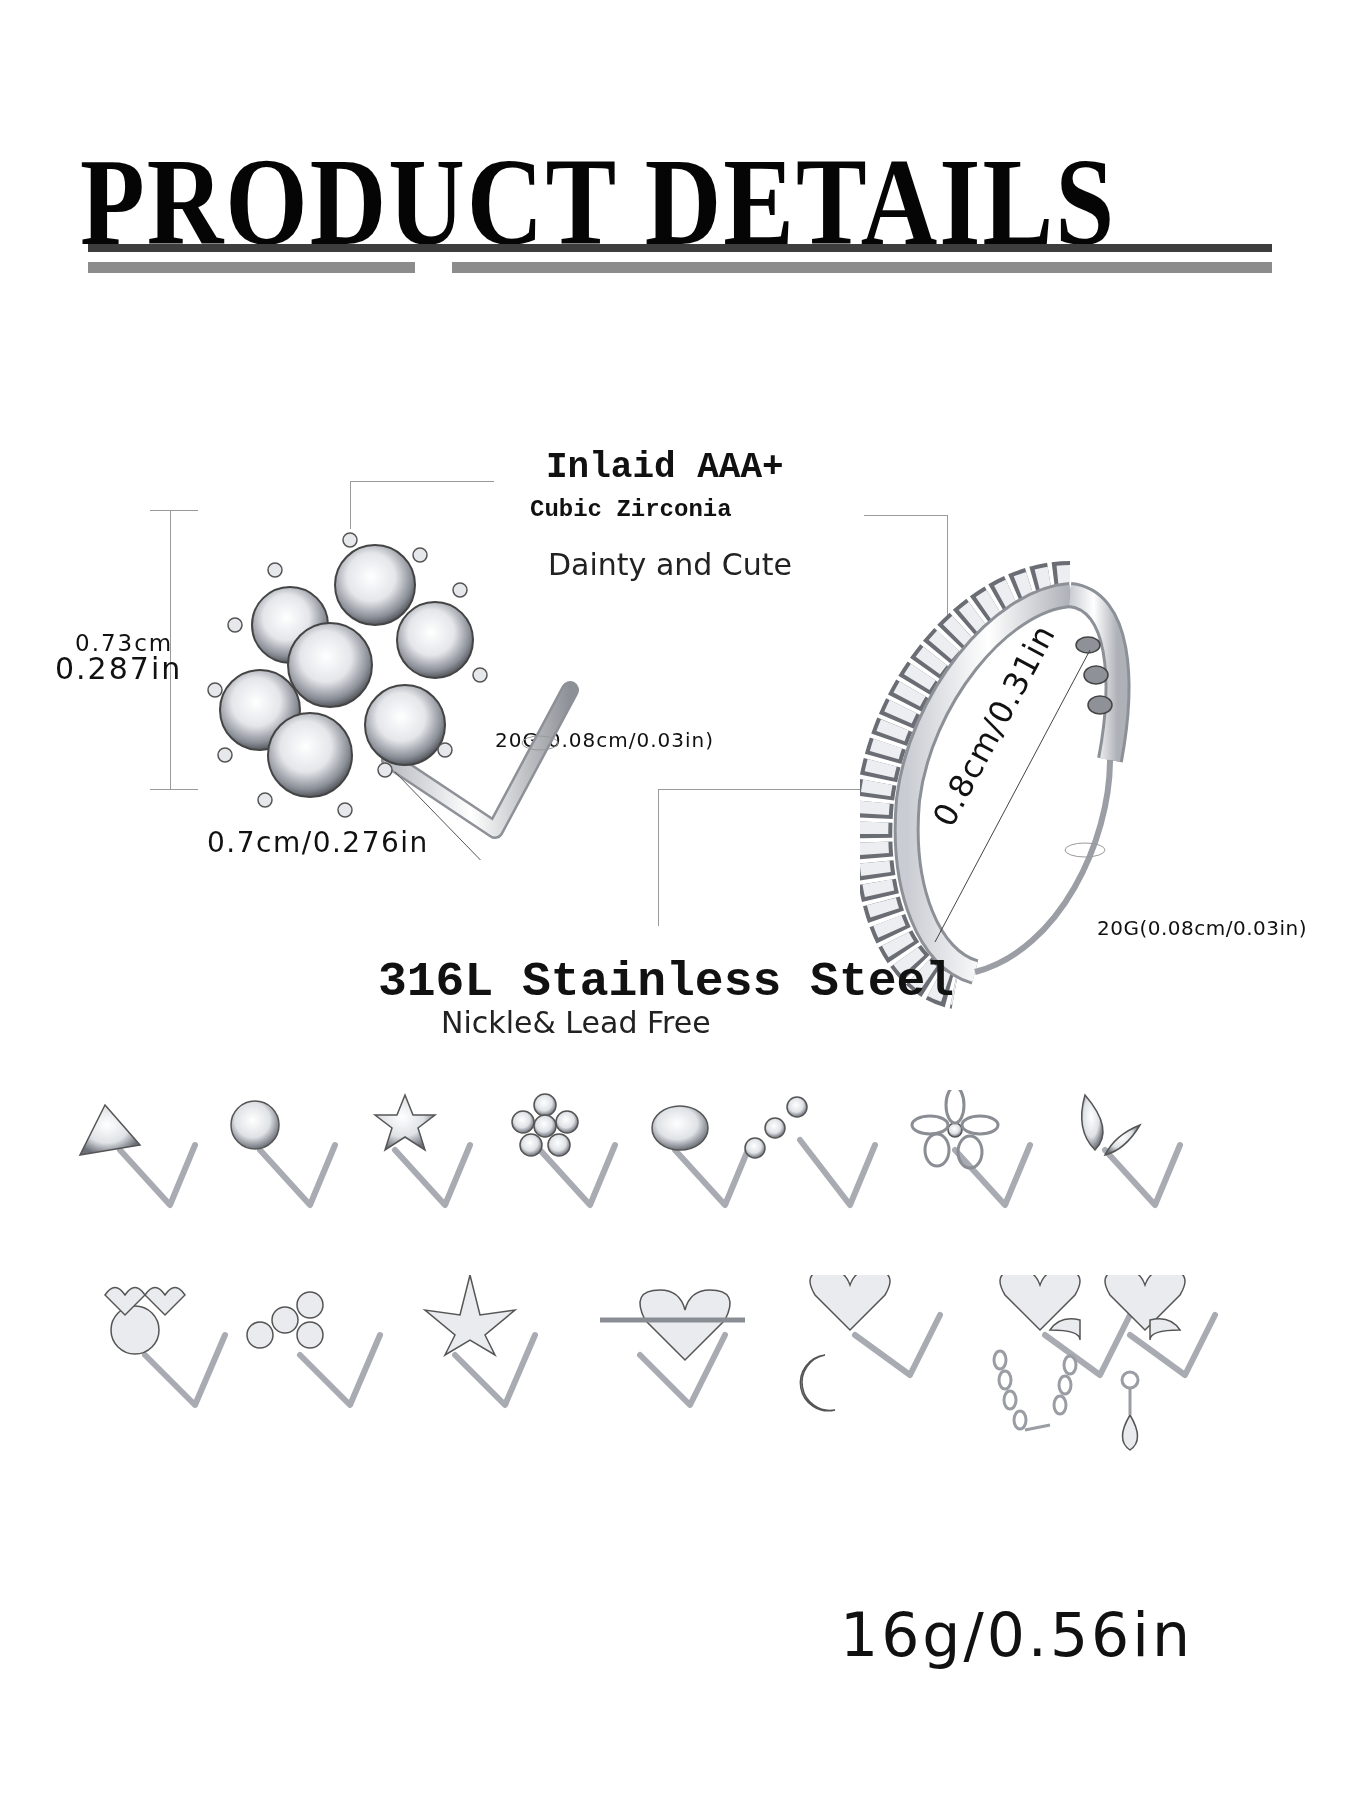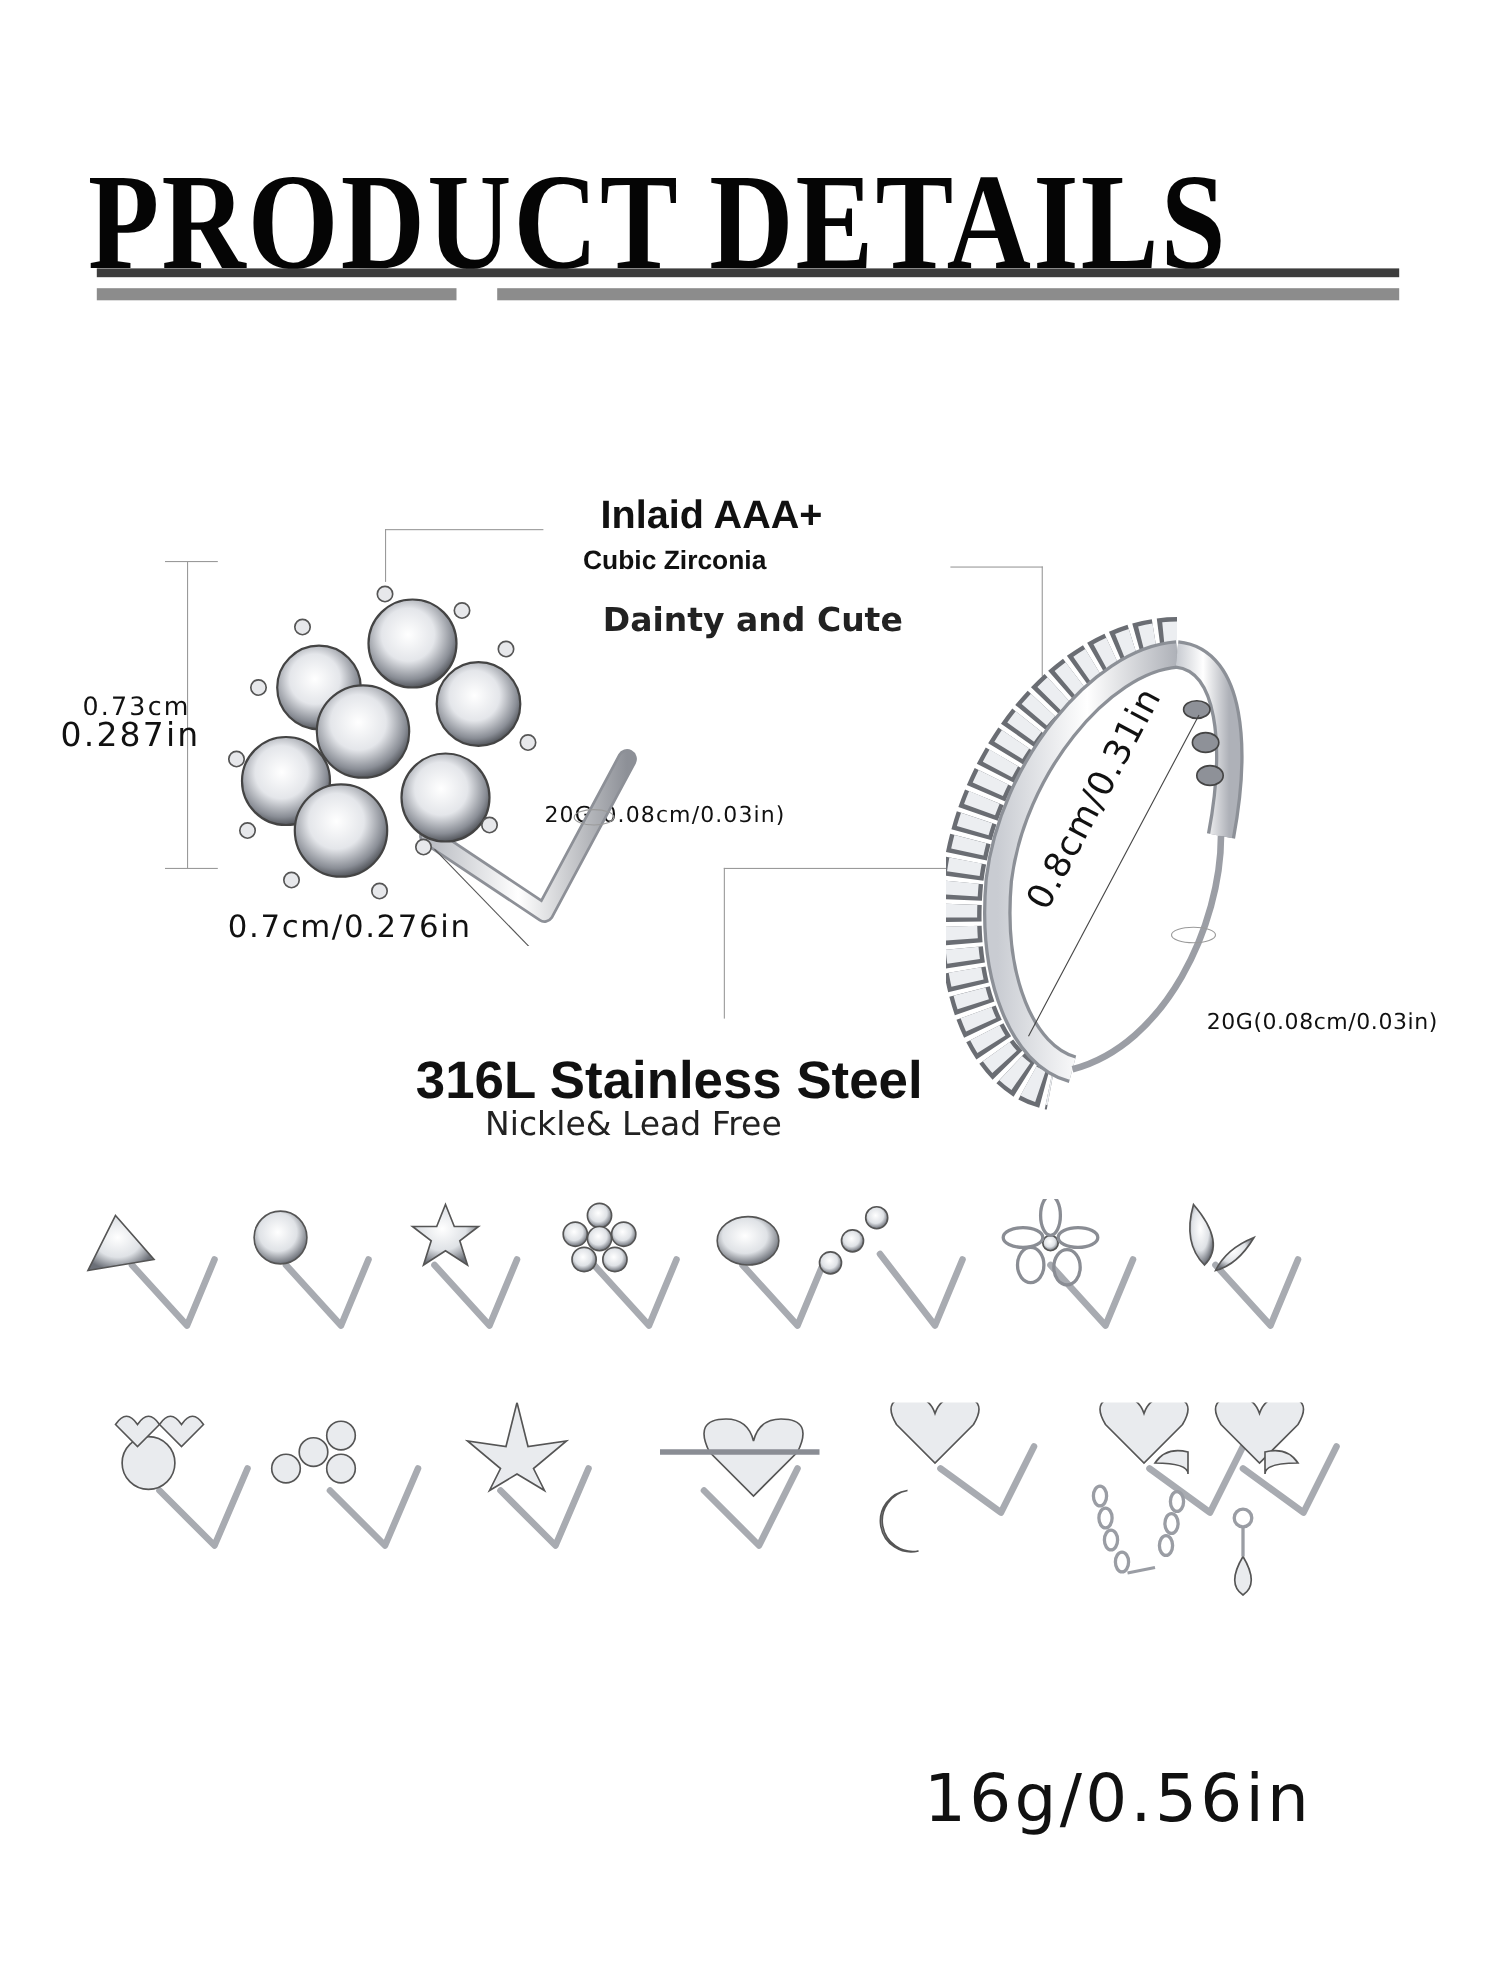--- a/index.html
+++ b/index.html
@@ -5,36 +5,36 @@
   html,body{margin:0;padding:0;background:#fff;}
   body{width:1350px;height:1800px;position:relative;overflow:hidden;
        font-family:"Liberation Sans",sans-serif;color:#111;}
   .abs{position:absolute;}
   .title{left:80px;top:140px;width:1200px;font-family:"Liberation Serif",serif;
          font-weight:bold;font-size:106px;letter-spacing:2px;line-height:1;
          transform:scaleY(1.18);transform-origin:top left;color:#050505;white-space:nowrap;}
   .bar-dark{left:88px;top:244px;width:1184px;height:8px;background:#3d3d3d;}
   .bar-grey1{left:88px;top:262px;width:327px;height:11px;background:#8c8c8c;}
   .bar-grey2{left:452px;top:262px;width:820px;height:11px;background:#8c8c8c;}
-  .serif-bold{font-family:Liberation Sans, sans-serif;font-weight:bold;color:#111;white-space:nowrap;}
+  .serif-bold{font-family:Liberation Mono, monospace;font-weight:bold;color:#111;white-space:nowrap;}
   .thin{font-family:"DejaVu Sans",sans-serif;font-weight:normal;color:#222;white-space:nowrap;}
   .dim{font-family:"DejaVu Sans",sans-serif;color:#111;white-space:nowrap;}
   .line{background:#9a9a9a;}
 </style>
 </head>
 <body>
 
 <div class="abs title">PRODUCT DETAILS</div>
 <div class="abs bar-dark"></div>
 <div class="abs bar-grey1"></div>
 <div class="abs bar-grey2"></div>
 
 <div class="abs serif-bold" style="left:546px;top:447px;font-size:36px;">Inlaid AAA+</div>
 <div class="abs serif-bold" style="left:530px;top:496px;font-size:24px;">Cubic Zirconia</div>
-<div class="abs thin" style="left:548px;top:547px;font-size:30px;font-weight:700;">Dainty and Cute</div>
+<div class="abs thin" style="left:548px;top:547px;font-size:30px;font-weight:400;">Dainty and Cute</div>
 
 <div class="abs line" style="left:350px;top:481px;width:144px;height:1px;"></div>
 <div class="abs line" style="left:350px;top:481px;width:1px;height:48px;"></div>
 <div class="abs line" style="left:864px;top:515px;width:84px;height:1px;"></div>
 <div class="abs line" style="left:947px;top:515px;width:1px;height:100px;"></div>
 <div class="abs line" style="left:658px;top:789px;width:210px;height:1px;"></div>
 <div class="abs line" style="left:658px;top:789px;width:1px;height:137px;"></div>
 
 <div class="abs line" style="left:170px;top:510px;width:1px;height:280px;"></div>
 <div class="abs line" style="left:150px;top:510px;width:48px;height:1px;"></div>

